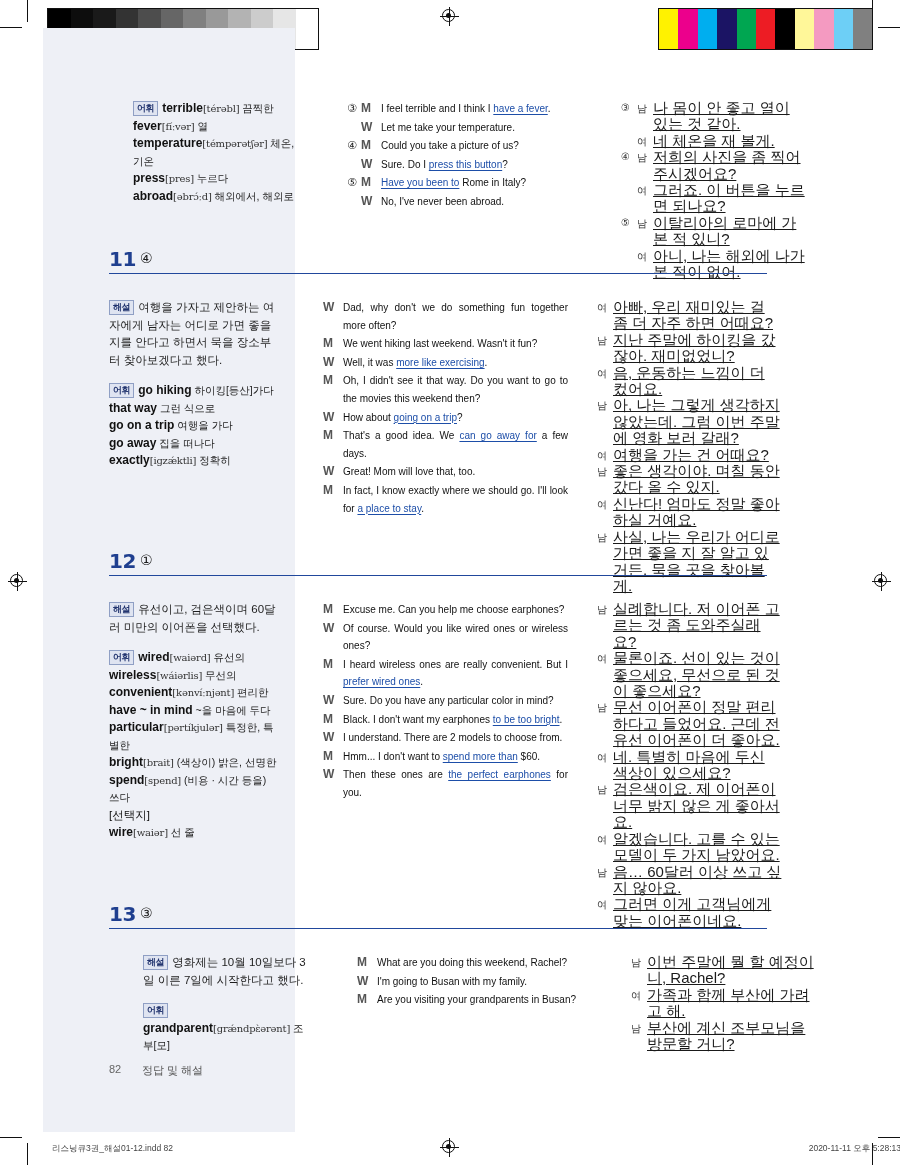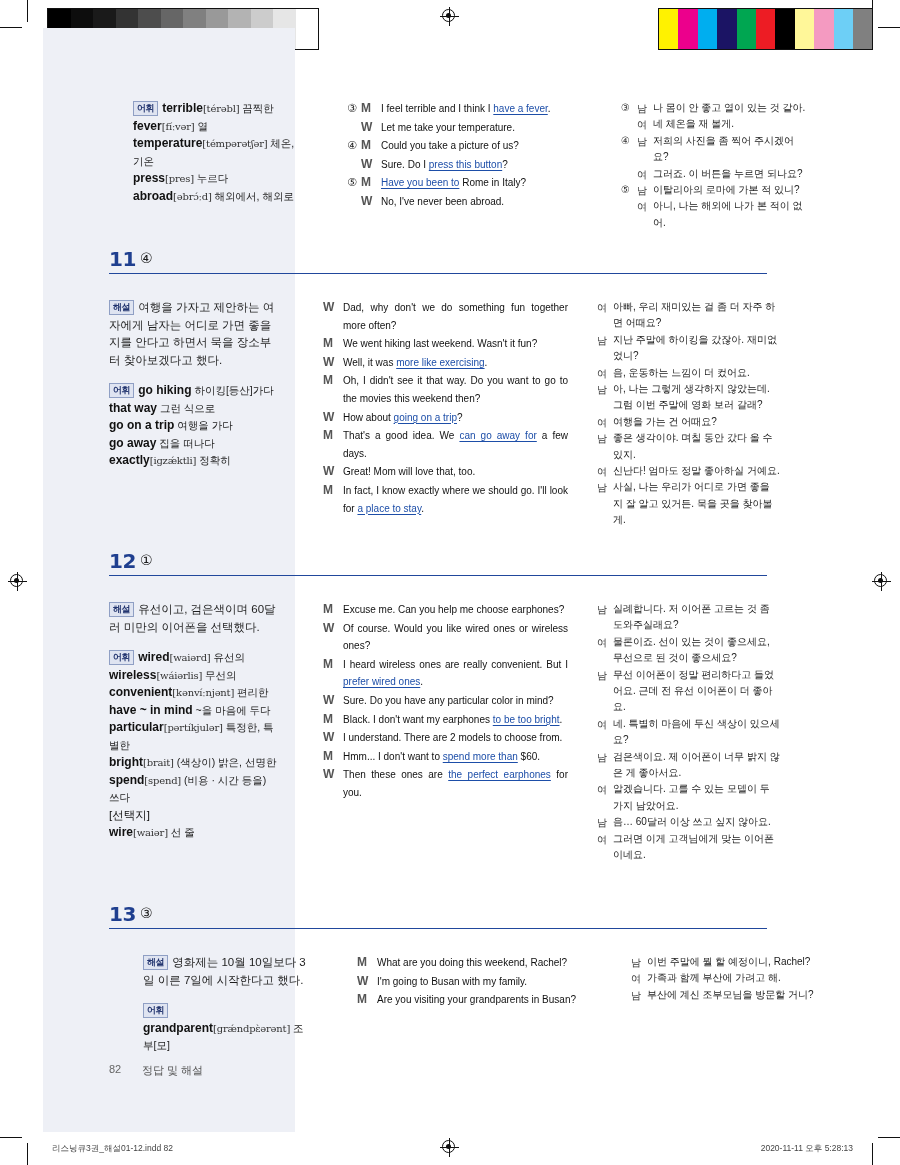--- a/index.html
+++ b/index.html
@@ -48,21 +48,21 @@
   
   .line{display:flex;margin-bottom:1px;}
   .spk{width:20px;flex:0 0 20px;font-size:12px;font-weight:bold;color:#555;text-align:left;padding-top:1px;}
   .num{width:14px;flex:0 0 14px;font-size:11px;color:#222;padding-top:2px;}
   .utt{flex:1;font-size:10px;line-height:17.6px;color:#111;text-align:justify;}
   .utt.nj{text-align:left;}
   .u{color:#1d4ea8;text-decoration:underline;text-underline-offset:1.5px;}
   
   .kline{display:flex;margin-bottom:0px;}
   .kspk{width:16px;flex:0 0 16px;font-size:10px;color:#333;padding-top:2px;}
-  .ktxt{flex:1;font-size:10px;line-height:16.4px;color:#1a1a1a;}
+  .ktxt{flex:1;font-size:15px;line-height:16.4px;color:#1a1a1a;text-decoration:underline;}
   
   .pgno{position:absolute;left:109px;font-size:11px;color:#666;}
   .pglab{position:absolute;left:142px;font-size:11px;color:#555;text-align:right;}
   .slug{position:absolute;font-size:8.5px;color:#444;font-family:"Liberation Sans",sans-serif;}
   .slug.r{text-align:right;}
 </style>
 </head>
 <body>
 
 <div class="crop" style="left:27px;top:0px;width:1px;height:22px;"></div>
@@ -434,13 +434,13 @@
             </div>
           </div>
         </div>
       </div>
     </div>
   </div>
 
 <div class="pgno" style="top:1063px;">82</div>
 <div class="pglab" style="top:1063px;">정답 및 해설</div>
 <div class="slug" style="left:52px;top:1143px;">리스닝큐3권_해설01-12.indd   82</div>
-<div class="slug r" style="left:648px;top:1143px;width:205px;">2020-11-11   오후 5:28:13</div>
+<div class="slug r" style="left:696px;top:1143px;width:205px;">2020-11-11   오후 5:28:13</div>
 
 </body></html>

